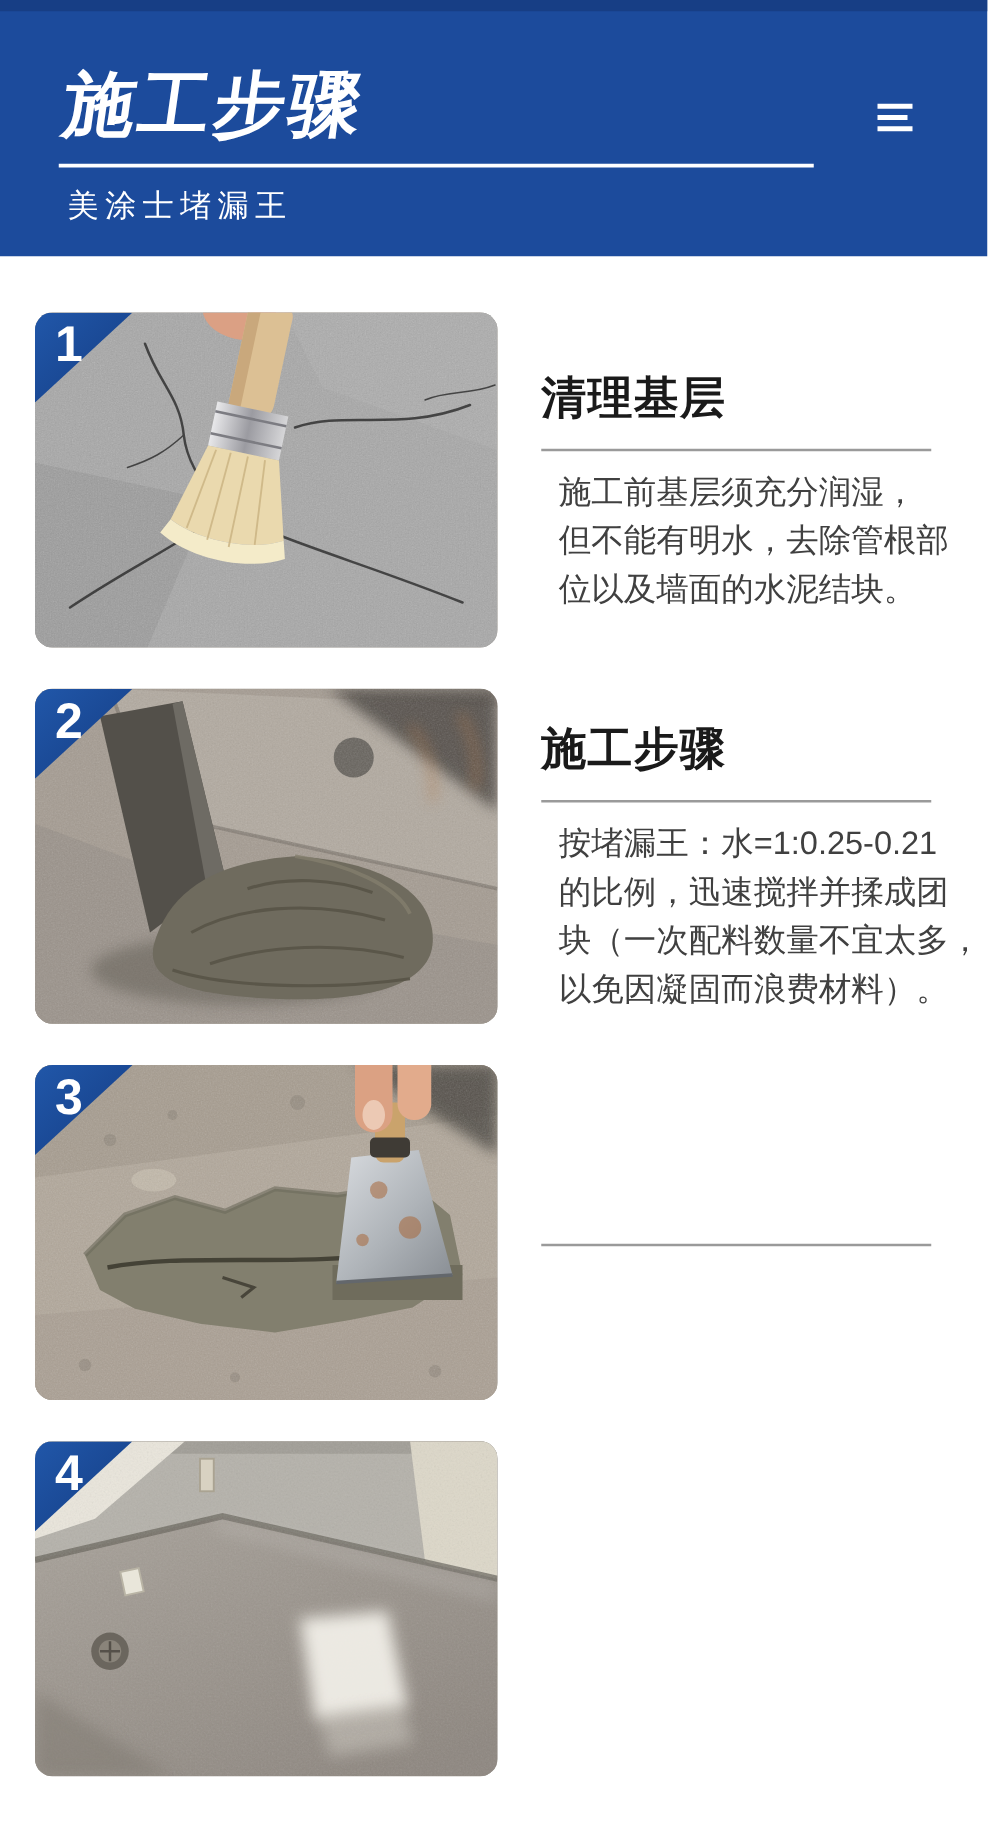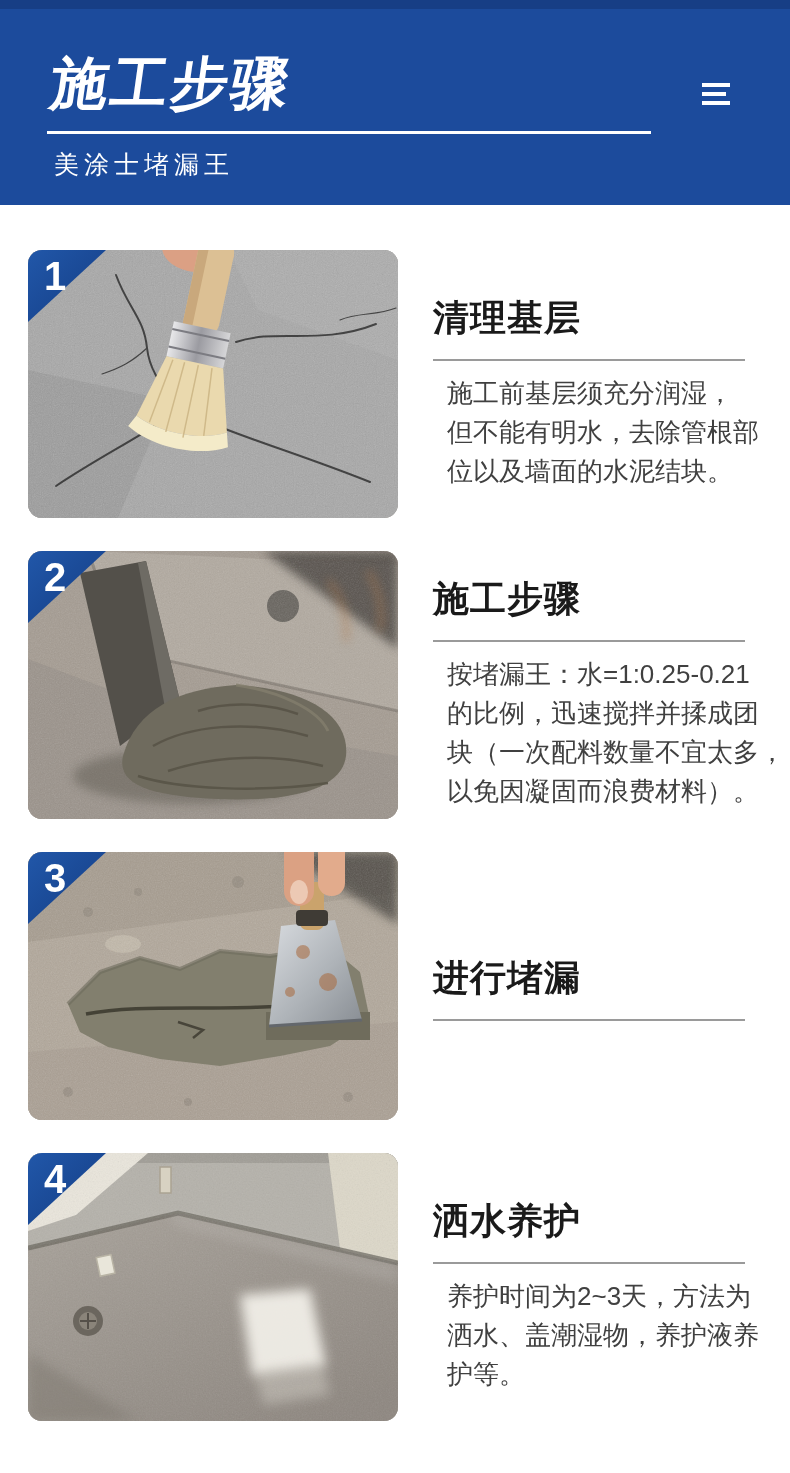--- a/index.html
+++ b/index.html
@@ -225,21 +225,20 @@
         <g fill="#dba183">
           <rect x="256" y="-14" width="30" height="68" rx="15"></rect>
           <rect x="290" y="-12" width="27" height="56" rx="13" fill="#e2ab8c"></rect>
           <ellipse cx="271" cy="40" rx="9" ry="12" fill="#ecc9b4"></ellipse>
         </g>
       </svg>
       <div class="badge"></div>
       <div class="badge-num">3</div>
     </div>
     <div class="step-text">
-      <h2 class="step-title">进行堵漏</h2>
       <div class="step-rule"></div>
     </div>
   </section>
 
   <section class="step">
     <div class="figure">
       <svg viewBox="0 0 370 268">
         <defs>
           <filter id="t4">
               <feTurbulence type="fractalNoise" baseFrequency="0.7" numOctaves="2" seed="31" stitchTiles="stitch"></feTurbulence>
@@ -273,22 +272,15 @@
           </g>
         <g transform="rotate(-12 77 112)">
             <rect x="70" y="103" width="15" height="19" fill="#e9e6da" stroke="#b9b4a5" stroke-width="1.5"></rect>
           </g>
         <rect x="132" y="14" width="11" height="26" fill="#d8d2c2" stroke="#aaa392" stroke-width="1.5"></rect>
         <polygon points="0,200 110,268 0,268" fill="#7e7870" opacity="0.5" filter="url(#b4)"></polygon>
       </svg>
       <div class="badge"></div>
       <div class="badge-num">4</div>
     </div>
-    <div class="step-text">
-      <h2 class="step-title">洒水养护</h2>
-      <div class="step-rule"></div>
-      <p class="step-body">养护时间为2~3天，方法为
-洒水、盖潮湿物，养护液养
-护等。</p>
-    </div>
   </section>
 
 </main>
 
 </body></html>

